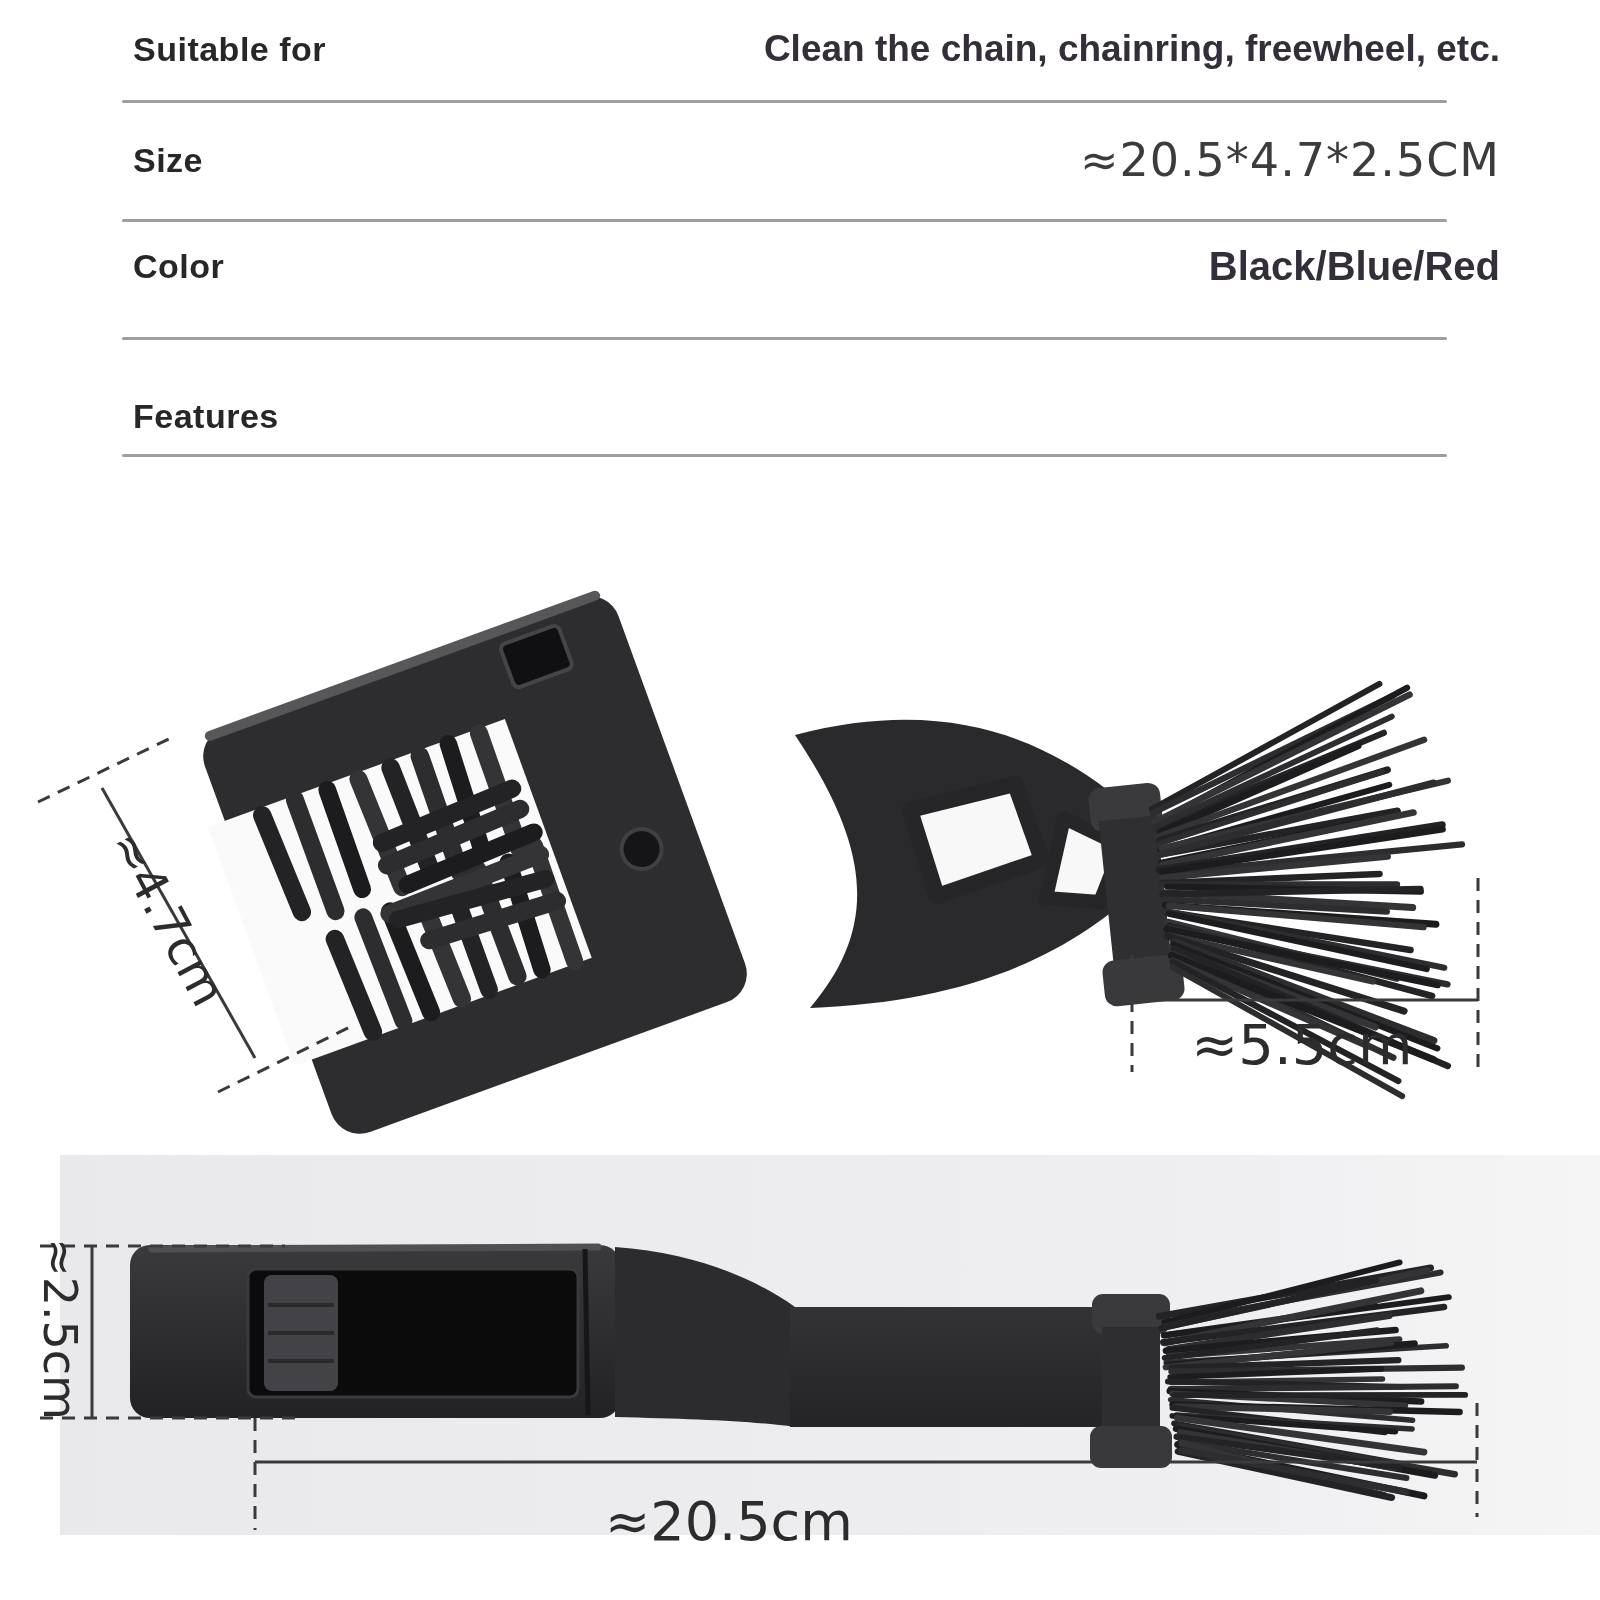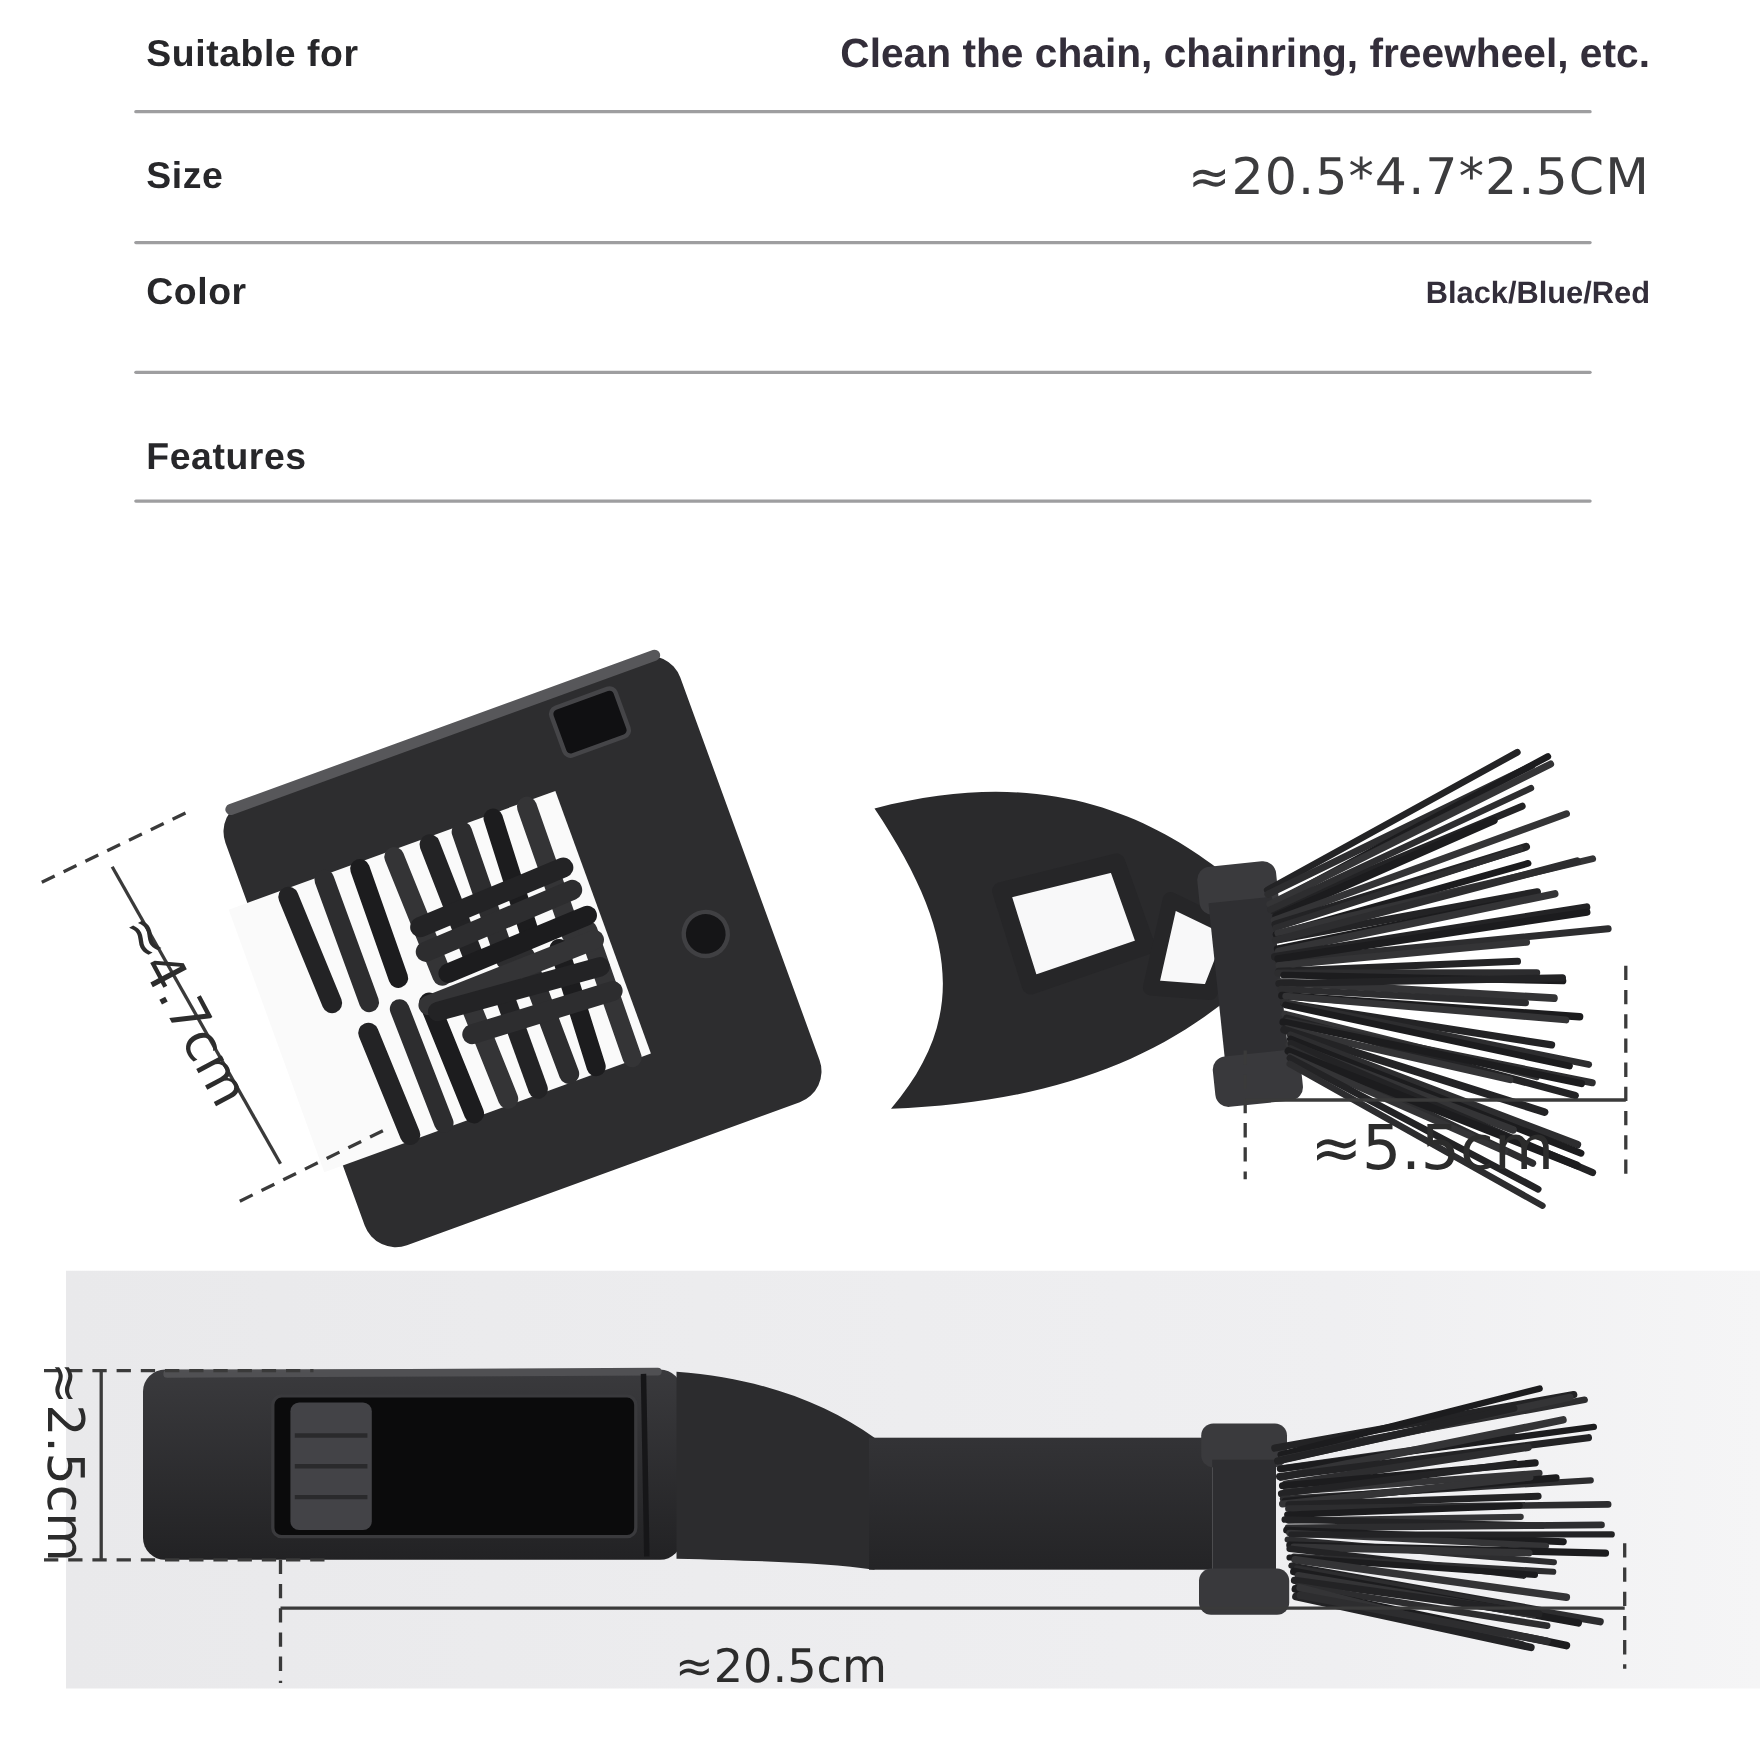--- a/index.html
+++ b/index.html
@@ -14,36 +14,36 @@
     font-size:34px;font-weight:700;color:var(--table-label);letter-spacing:.5px;
   }
   .row-value{
     position:absolute;right:100px;top:50%;transform:translateY(-52%);
     font-size:37px;font-weight:700;color:var(--table-value);text-align:right;
   }
   .row-value.size{
     font-family:"DejaVu Sans",sans-serif;
     font-size:46px;font-weight:400;color:var(--size-value);letter-spacing:1px;
   }
-  .row-value.color{font-size:28px;}
+  .row-value.color{font-size:40px;}
   .row-value.features{font-size:36px;line-height:47px;}
   .divider{
     position:absolute;left:122px;width:1325px;height:3px;
     background:var(--divider);border-radius:2px;
   }
   
   .photo-svg{position:absolute;left:0;}
   .dim-label{
     position:absolute;font-family:"DejaVu Sans",sans-serif;font-weight:400;
     color:var(--dimension-text);text-align:center;white-space:nowrap;
   }
   #dim-head-width{left:18px;top:890px;width:300px;font-size:48px;transform:rotate(62deg);}
   #dim-bristle-width{left:1152px;top:1012px;width:300px;font-size:56px;}
   #dim-thickness{left:-90px;top:1302px;width:300px;font-size:46px;transform:rotate(90deg);}
-  #dim-total-length{left:530px;top:1490px;width:360px;font-size:42px;}
+  #dim-total-length{left:549px;top:1490px;width:360px;font-size:54px;}
 </style>
 </head>
 <body>
 
 <div>
 
   <div class="spec-row" style="top:0;height:100px;">
     <span class="row-label">Suitable for</span>
     <span class="row-value">Clean the chain, chainring, freewheel, etc.</span>
   </div>

